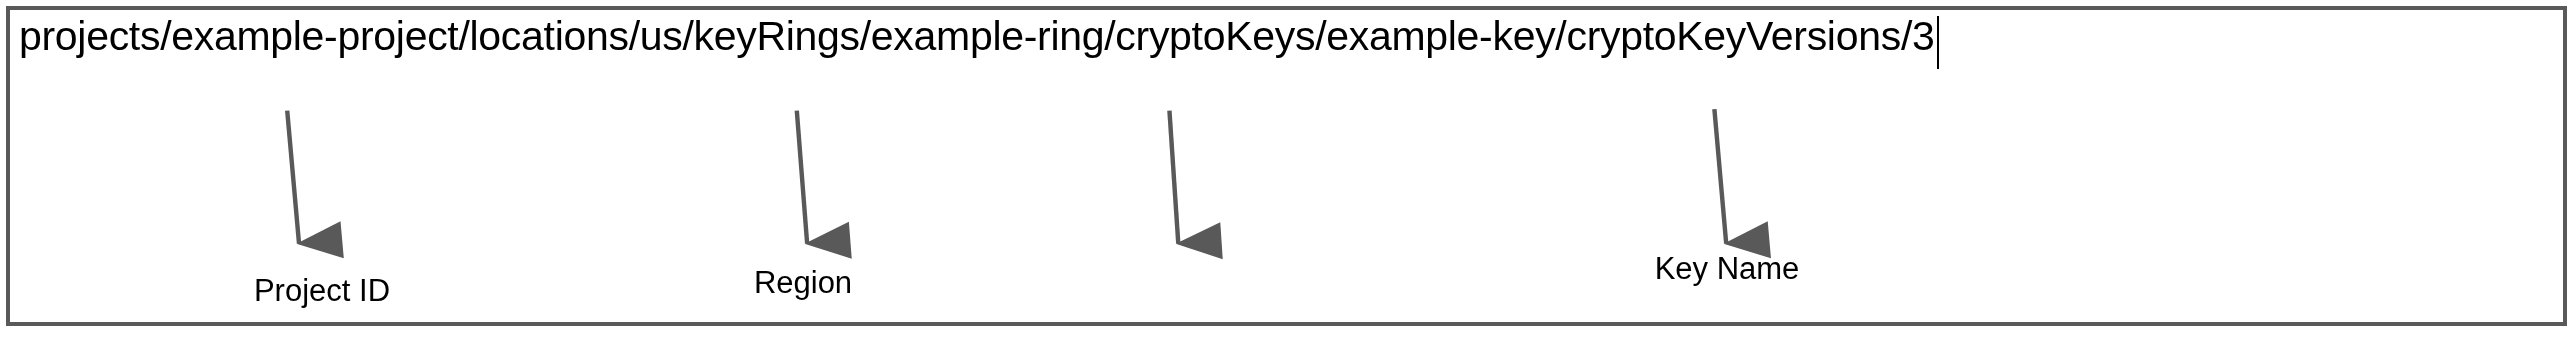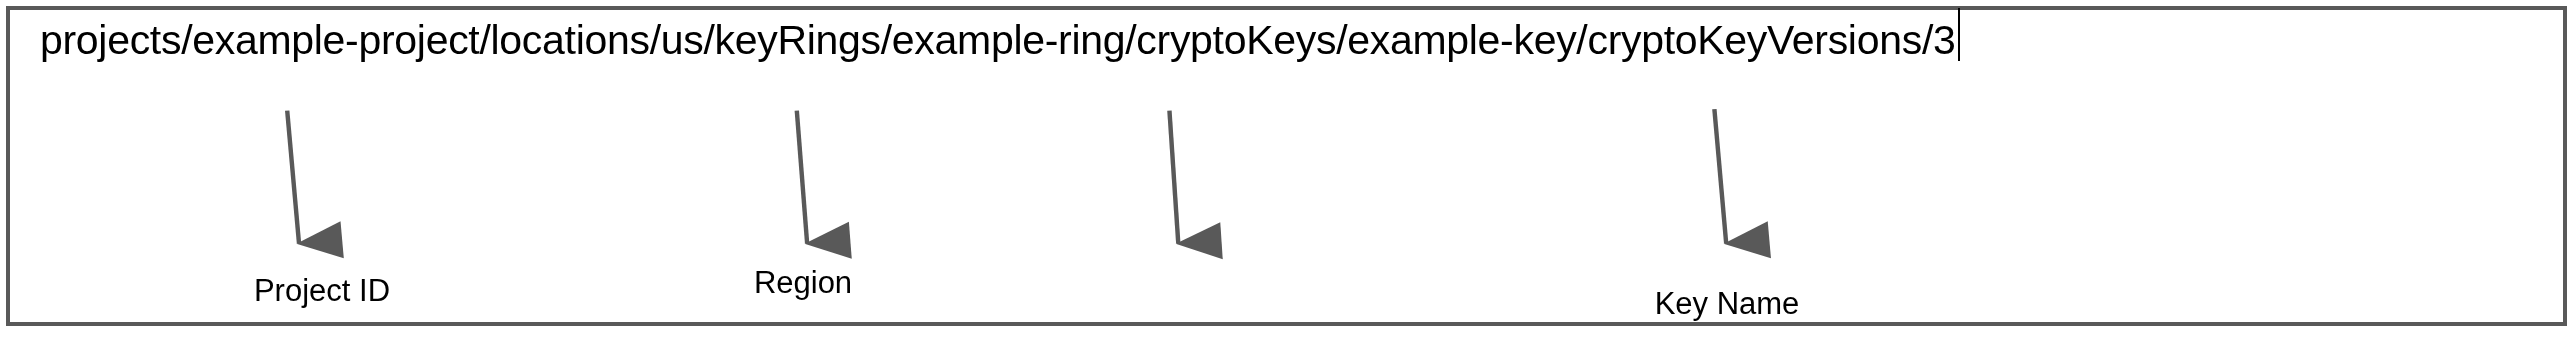--- a/index.html
+++ b/index.html
@@ -30,26 +30,25 @@
     height: 320px;
     border: 4.4px solid #595959;
     box-sizing: border-box;
     background: transparent;
   }
 
   
   .path-line {
     position: absolute;
     left: 19px;
-    top: 4px;
+    top: 16px;
     height: 57px;
     display: flex;
-    align-items: flex-end;
+    align-items: flex-start;
     white-space: pre;
-    margin-left: 21px;
   }
   .path-text {
     font-family: "Liberation Sans", sans-serif;
     font-size: 41px;
     line-height: 1;
     color: #000000;
     letter-spacing: -0.3px;
     white-space: pre;
   }
   .text-caret {
@@ -108,16 +107,16 @@
     <line class="callout-arrow" x1="1588" y1="150" x2="1600" y2="330" stroke="#595959" stroke-width="6" marker-end="url(#ahead)"></line>
 
     <line class="callout-arrow" x1="2328" y1="148" x2="2344" y2="330" stroke="#595959" stroke-width="6" marker-end="url(#ahead)"></line>
   </svg>
 
   <div class="callout-label" style="left:322px; top:275px;">Project ID</div>
 
   <div class="callout-label" style="left:803px; top:267px;">Region</div>
 
 
-  <div class="callout-label" style="left:1727px; top:288px;">Key Name</div>
+  <div class="callout-label" style="left:1727px; top:253px;">Key Name</div>
 
 </div>
 
 
 </body></html>

